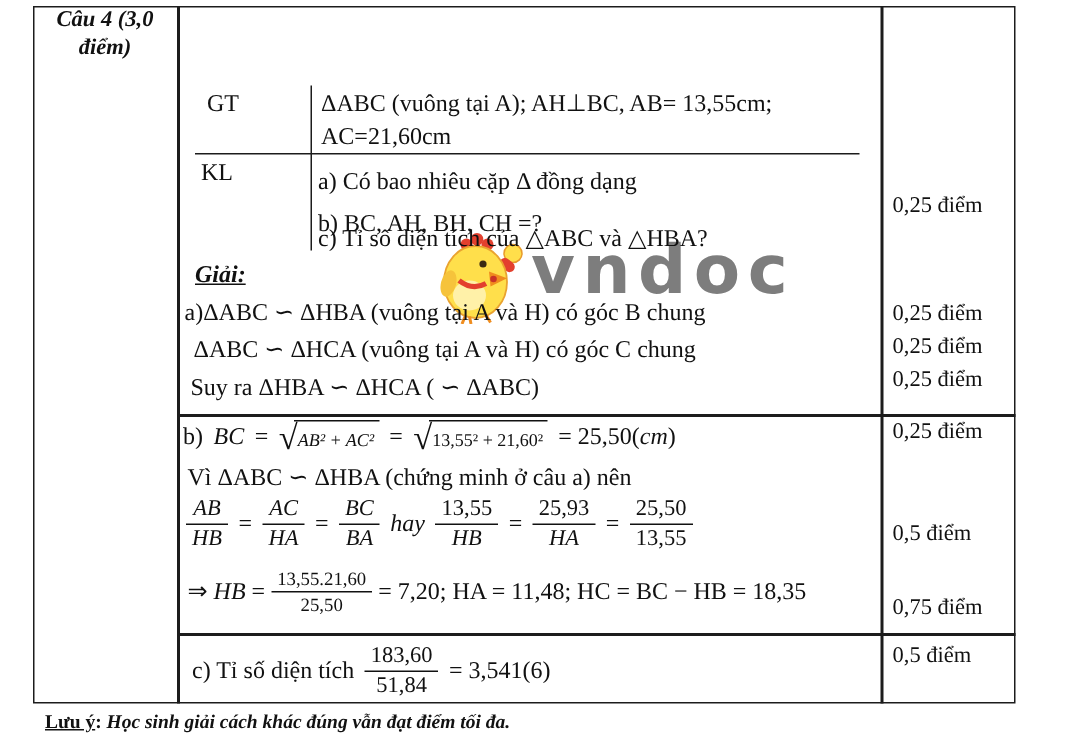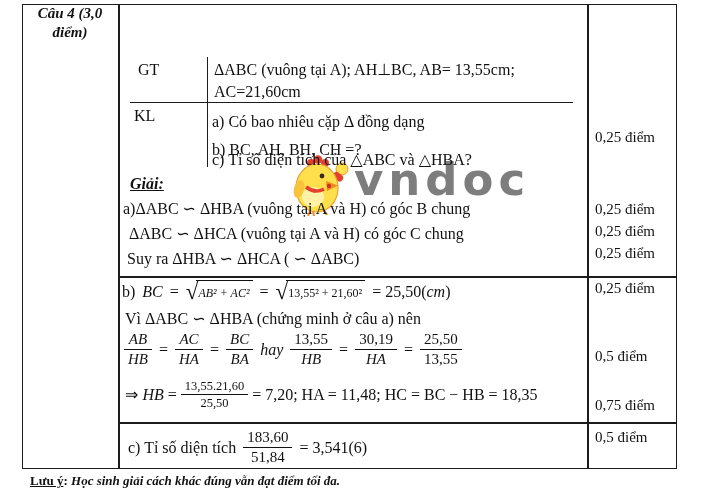--- a/index.html
+++ b/index.html
@@ -143,21 +143,21 @@
       <span class="num it">BC</span>
       <span class="den it">BA</span>
     </span>
   <span class="txt it">hay</span>
   <span class="frac">
       <span class="num">13,55</span>
       <span class="den it">HB</span>
     </span>
   <span class="txt">=</span>
   <span class="frac">
-      <span class="num">30,19</span>
+      <span class="num">25,93</span>
       <span class="den it">HA</span>
     </span>
   <span class="txt">=</span>
   <span class="frac">
       <span class="num">25,50</span>
       <span class="den">13,55</span>
     </span>
 </div>
 
 <div class="abs mathrow" style="left:125px; top:379px; gap:4px;">

